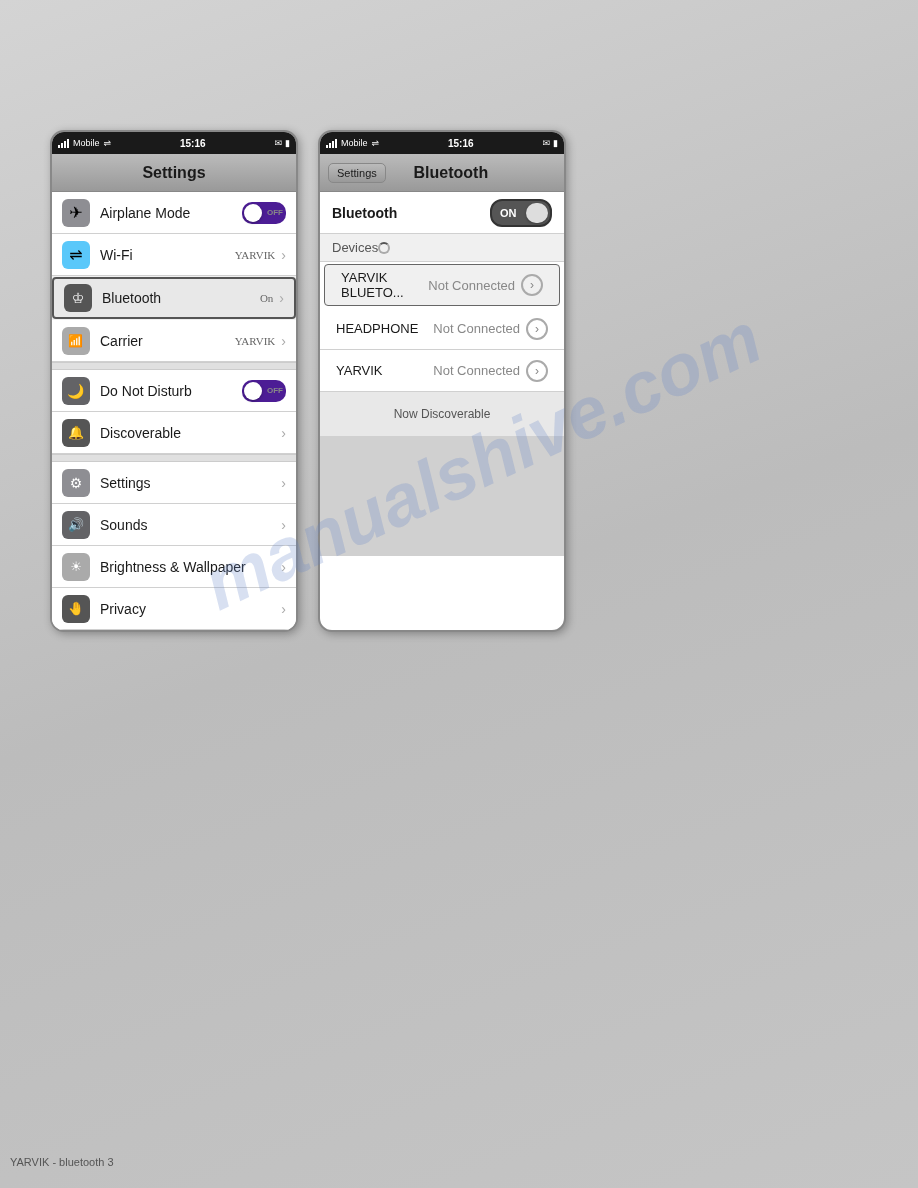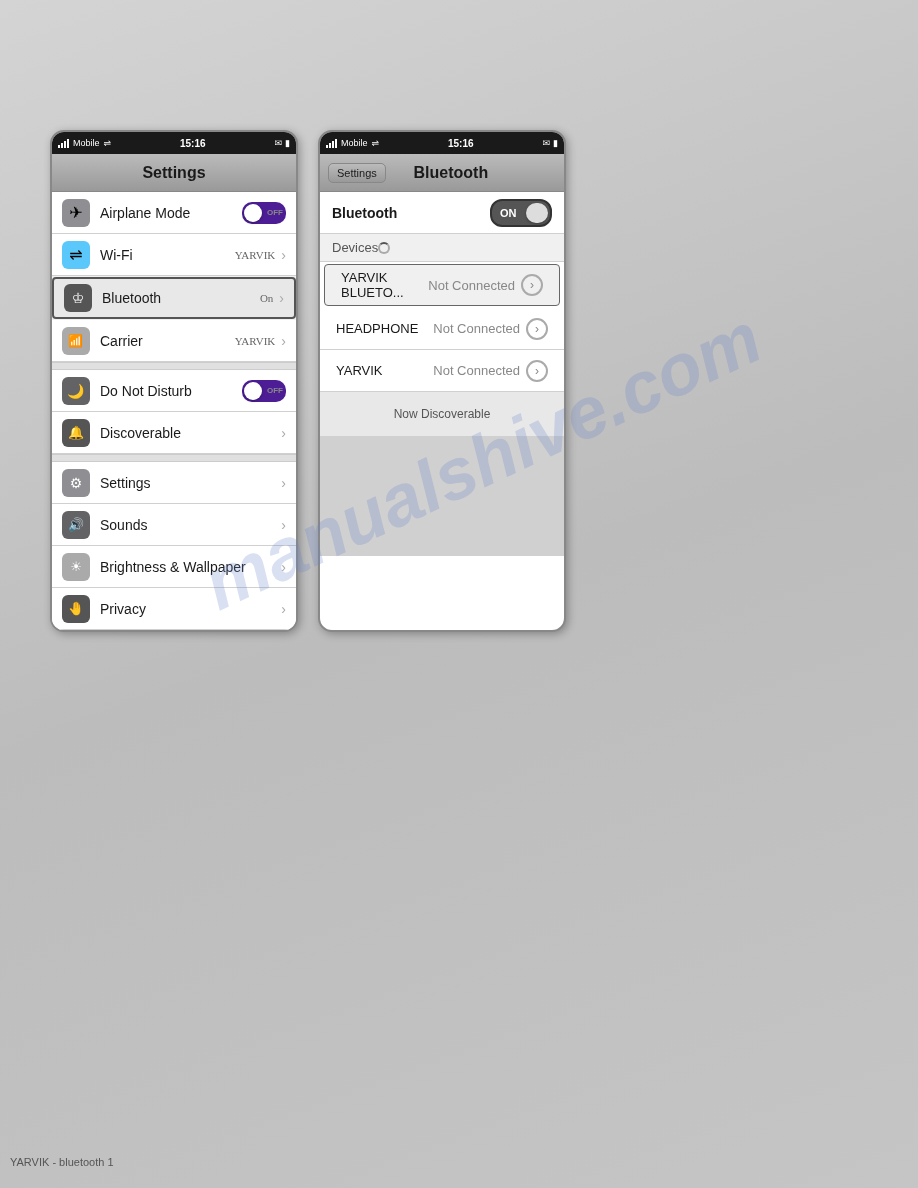--- a/index.html
+++ b/index.html
@@ -547,13 +547,13 @@
     </div>
 
     <div class="now-discoverable">Now Discoverable</div>
 
     <div style="background:#d0d0d0;height:120px;"></div>
 
   </div>
 
 </div>
 
-<div class="bottom-label">YARVIK - bluetooth 1</div>
+<div class="bottom-label">YARVIK - bluetooth 3</div>
 
 </body></html>

